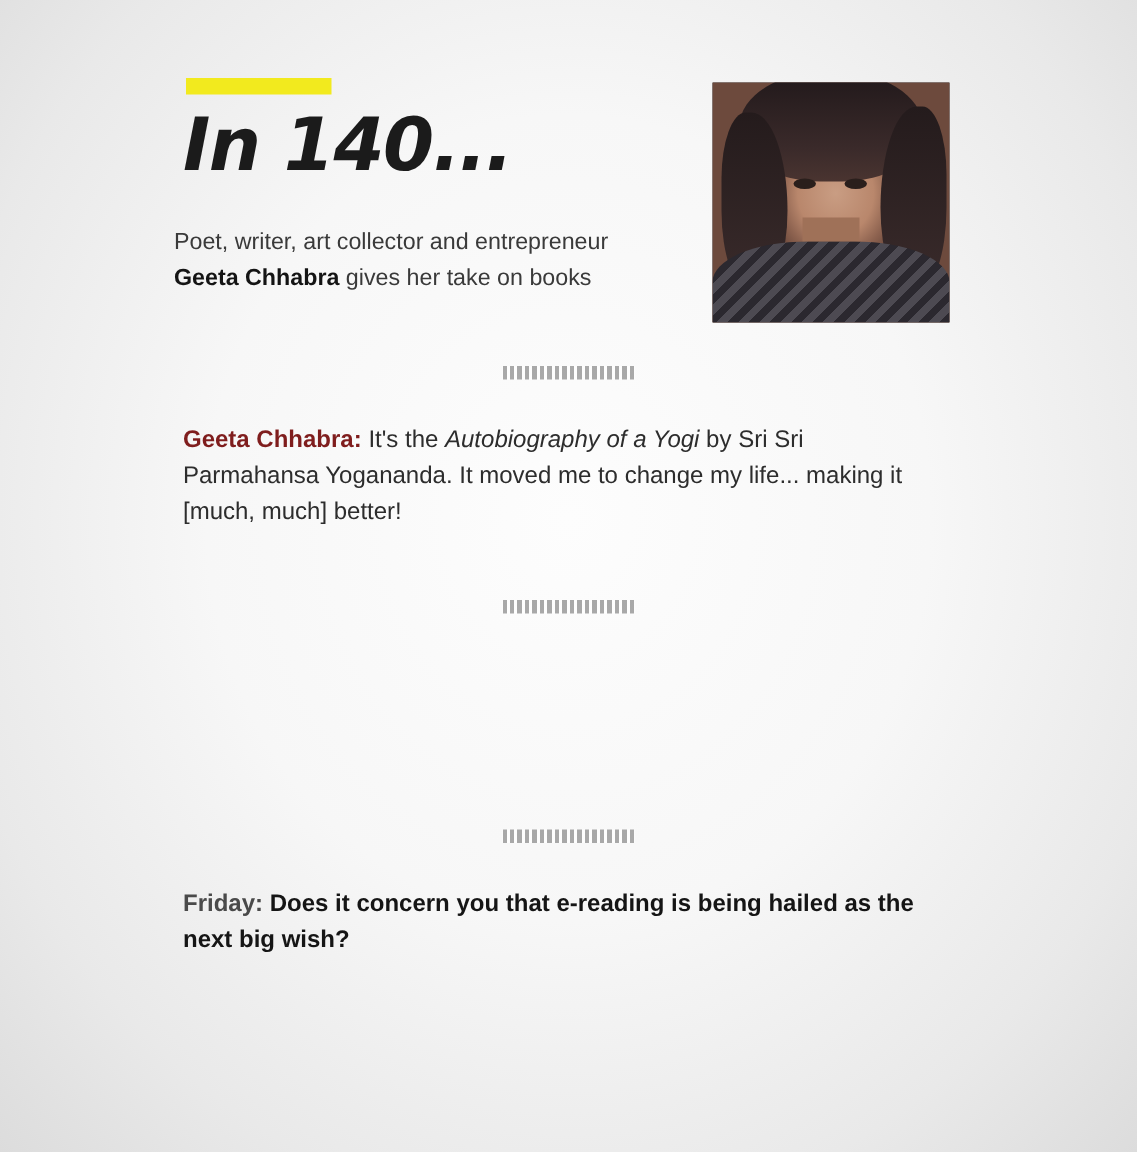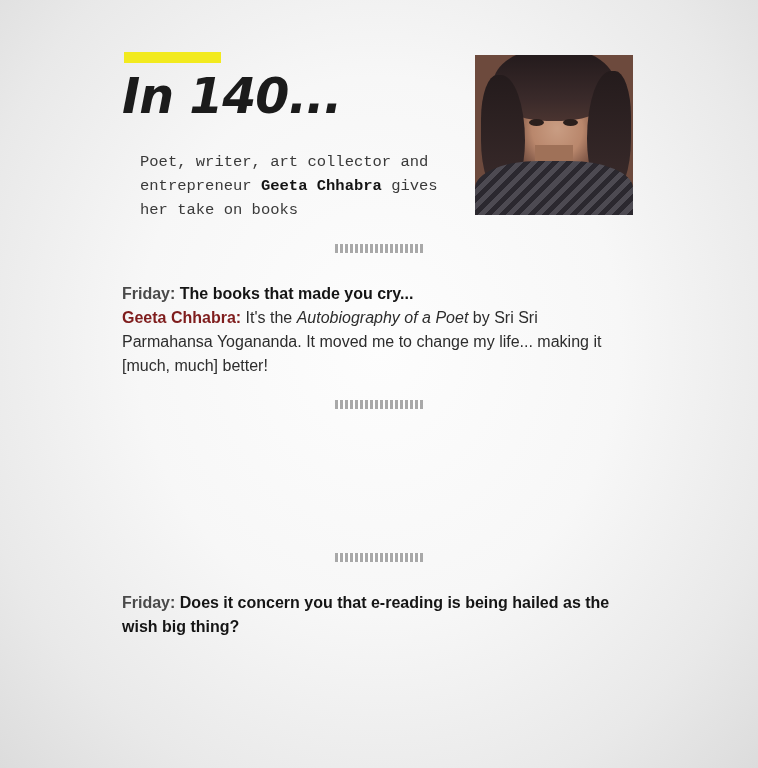--- a/index.html
+++ b/index.html
@@ -35,27 +35,27 @@
     font-family: "DejaVu Sans", sans-serif;
     font-weight: 700;
     font-style: italic;
     font-size: 49px;
     letter-spacing: -1px;
     color: #1b1b1b;
     line-height: 1.1;
   }
   .deck {
     position: absolute;
-    left: 140px;
+    left: 116px;
     top: 150px;
     width: 330px;
     font-size: 15.5px;
     line-height: 1.55;
     color: #3a3a3a;
-    font-family: Liberation Mono, monospace;
+    font-family: Liberation Sans, sans-serif;
   }
   .deck b {
     color: #141414;
     font-weight: 700;
   }
   .portrait {
     position: absolute;
     left: 475px;
     top: 55px;
     width: 158px;
@@ -174,37 +174,33 @@
     <div class="ph-eye l"></div>
     <div class="ph-eye r"></div>
     <div class="ph-lip"></div>
     <div class="ph-neck"></div>
     <div class="ph-dress"></div>
   </div>
 
   <div class="divider" style="top:244px"></div>
 
   <div class="qa" style="top:282px">
-    <div class="q">
-      <span class="lead">Friday:</span>
-      <span>The books that made you cry...</span>
-    </div>
     <div class="a">
       <span class="lead">Geeta Chhabra:</span>
-      <span>It's the </span><em>Autobiography of a Poet</em><span> by Sri Sri Parmahansa Yogananda. It moved me to change my life... making it [much, much] better!</span>
+      <span>It's the </span><em>Autobiography of a Yogi</em><span> by Sri Sri Parmahansa Yogananda. It moved me to change my life... making it [much, much] better!</span>
     </div>
   </div>
 
   <div class="divider" style="top:400px"></div>
 
   <div class="qa" style="top:437px">
   </div>
 
   <div class="divider" style="top:553px"></div>
 
   <div class="qa" style="top:591px">
     <div class="q">
       <span class="lead">Friday:</span>
-      <span>Does it concern you that e-reading is being hailed as the wish big thing?</span>
+      <span>Does it concern you that e-reading is being hailed as the next big wish?</span>
     </div>
   </div>
 
 </div>
 
 </body></html>

